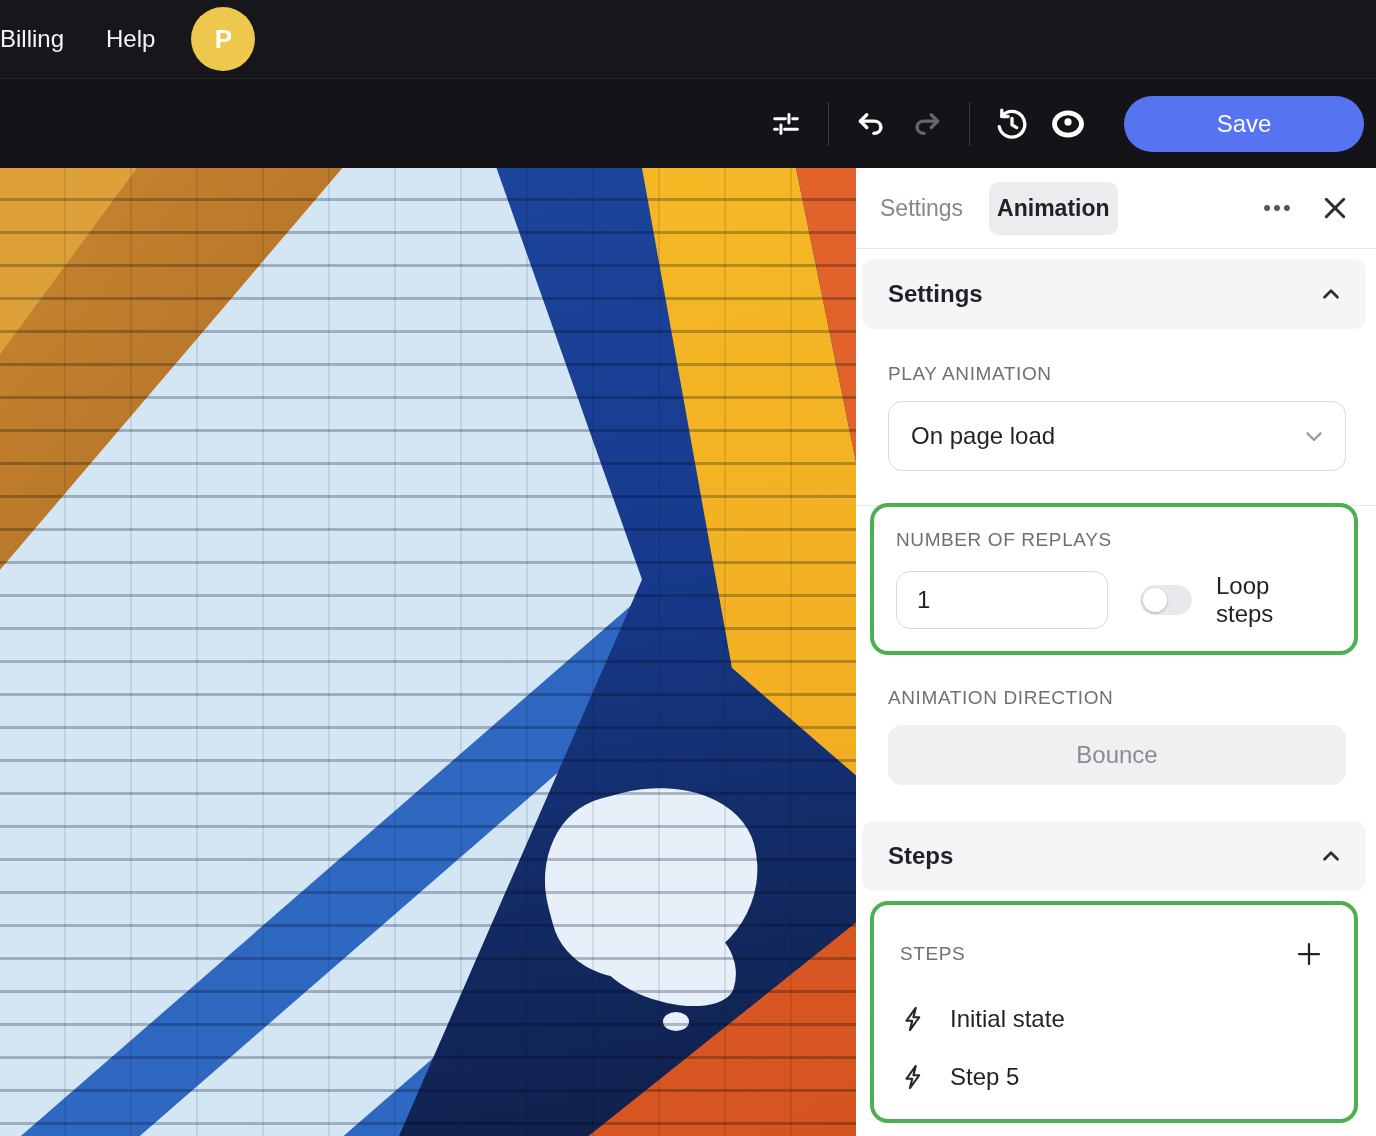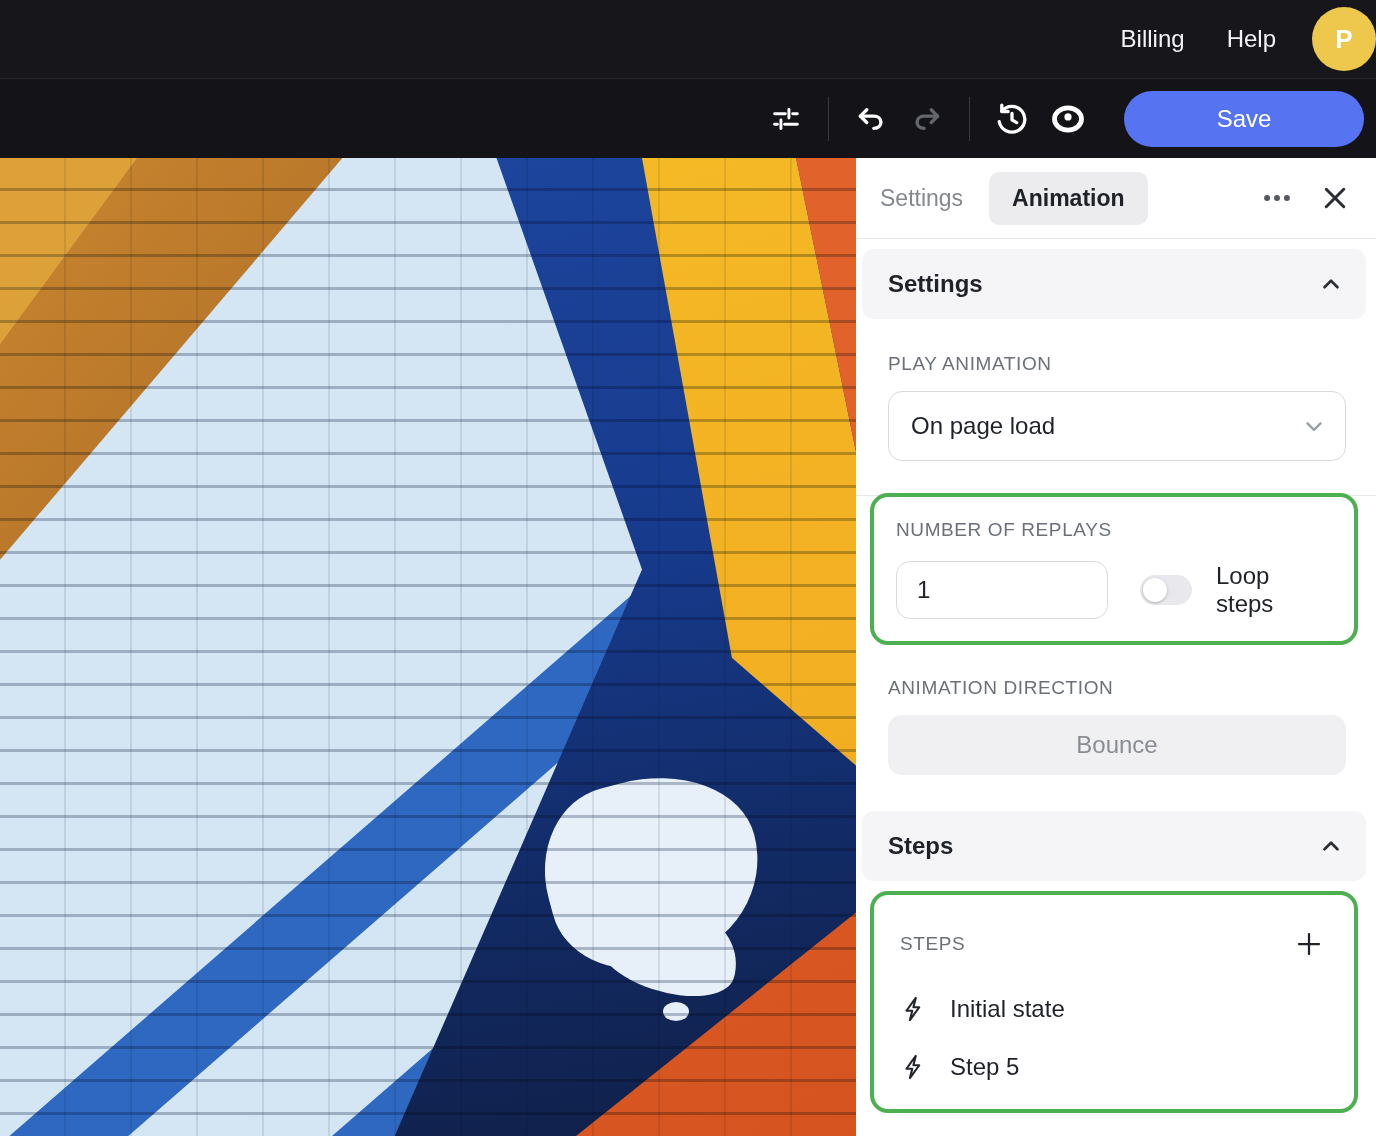--- a/index.html
+++ b/index.html
@@ -2,31 +2,31 @@
 <html><head>
 <meta charset="utf-8">
 <style>
   * { margin:0; padding:0; box-sizing:border-box; }
   html,body { width:1376px; height:1136px; overflow:hidden; }
   body { font-family:"Liberation Sans", sans-serif; background:#fff; }
 
   
   .topbar {
     height:78px; background:#16161b; display:flex; align-items:center;
-    justify-content:flex-end; gap:42px; 
+    gap:42px; padding-right:12px;
   }
   .nav-link { color:#f4f4f6; font-size:24px; font-weight:500; cursor:pointer; }
   .avatar {
     width:64px; height:64px; border-radius:50%; background:#edc84d;
     display:flex; align-items:center; justify-content:center; margin-left:-6px;
   }
   .avatar span { color:#fff; font-size:26px; font-weight:700; }
 
   .toolbar {
-    height:80px; background:#131318; border-top:1px solid #26262b;
+    height:90px; background:#131318; border-top:1px solid #26262b;
     display:flex; align-items:center; justify-content:flex-end; padding-right:12px;
   }
   .icon-btn {
     width:56px; height:56px; background:none; border:none; display:flex;
     align-items:center; justify-content:center; cursor:pointer;
   }
   .tb-divider { width:1px; height:44px; background:#3a3a41; margin:0 14px; }
   .save-btn {
     margin-left:28px; width:240px; height:56px; border:none; border-radius:28px;
     background:#5673f2; color:#fff; font-size:24px; font-weight:500;
@@ -74,21 +74,21 @@
   }
 
   
   .panel { width:520px; background:#fff; display:flex; flex-direction:column; }
   .panel-header {
     height:81px; border-bottom:1px solid #e7e8ea; display:flex; align-items:center;
     padding:0 20px 0 24px; flex:none;
   }
   .tab-plain { color:#84888f; font-size:23px; font-weight:500; cursor:pointer; margin-right:26px; }
   .tab-pill {
-    background:#ececef; border-radius:10px; padding:13px 23px; font-size:23px;
+    background:#ececef; border-radius:10px; padding:13px 8px; font-size:23px;
     font-weight:600; color:#202229; cursor:pointer;
   }
   .panel-header .spacer { flex:1; }
   .ghost-btn { background:none; border:none; cursor:pointer; display:flex; align-items:center; justify-content:center; padding:6px; }
   .panel-body { padding:10px 10px 0 6px; }
 
   .section-header {
     background:#f5f5f7; border-radius:12px; height:70px; display:flex;
     align-items:center; justify-content:space-between; padding:0 22px 0 26px; cursor:pointer;
   }

